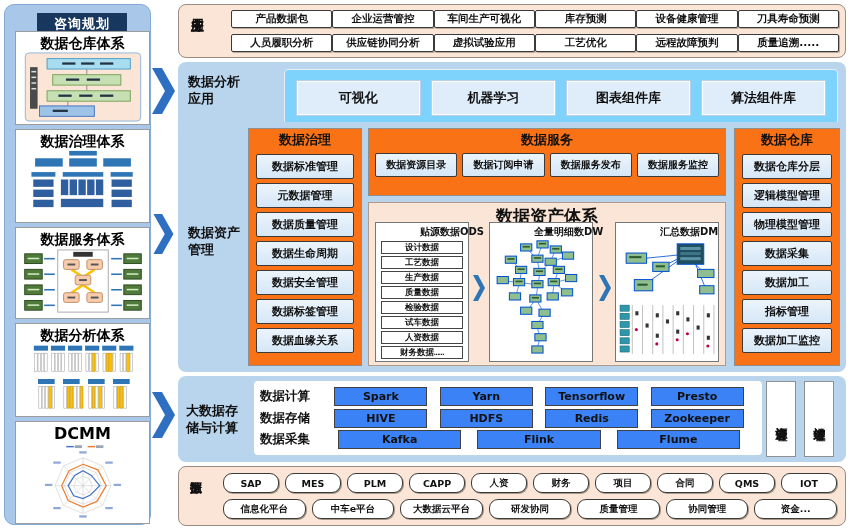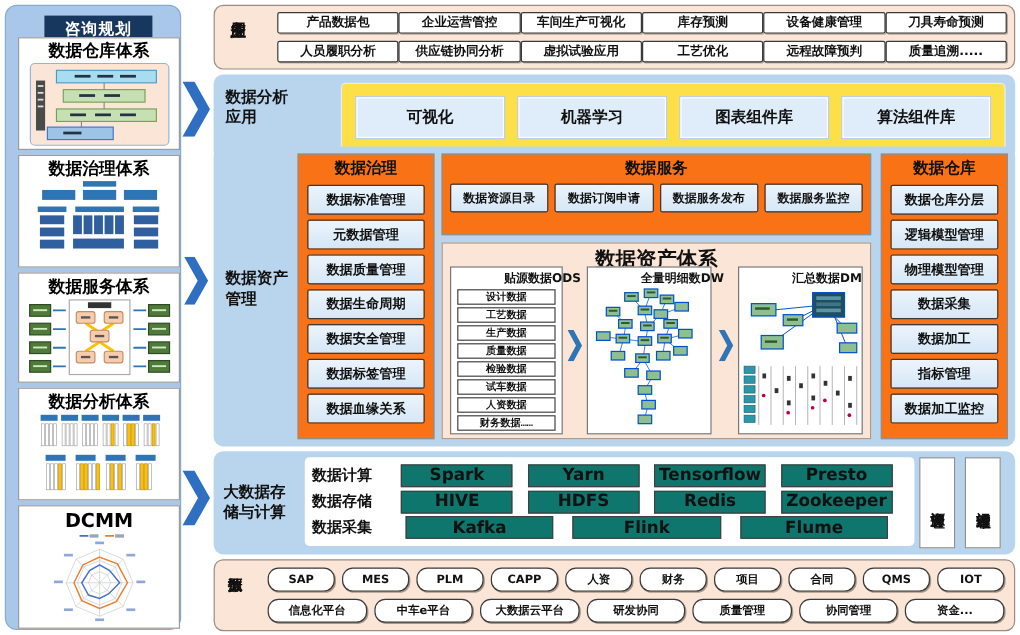--- a/index.html
+++ b/index.html
@@ -24,21 +24,21 @@
   .blue{background:#b9d5ee;}
   .vtext{writing-mode:vertical-rl;text-orientation:upright;font-weight:bold;color:#111;}
   .hlabel{font-weight:bold;font-size:13px;line-height:17px;color:#111;}
 
   
   .biz-grid{left:52px;right:6px;top:5px;bottom:5px;display:grid;grid-template-columns:repeat(6,1fr);gap:6px 0;}
   .biz-btn{background:#fff;border:1.5px solid #3a3a3a;border-radius:2px;box-shadow:1px 1px 0 #b9a998;
            display:flex;align-items:center;justify-content:center;font-size:10.5px;font-weight:bold;overflow:hidden;white-space:nowrap;}
 
   
-  .ana-strip{left:86px;right:8px;top:7px;bottom:7px;background:#fde047;border:1px solid #e4eef8;border-radius:4px;
+  .ana-strip{left:86px;right:8px;top:7px;bottom:7px;background:#7dd3fc;border:1px solid #e4eef8;border-radius:4px;
              display:flex;align-items:center;justify-content:space-evenly;margin-left:20px;}
   .ana-btn{width:22%;height:32px;background:#dfecf9;border:1px solid #fdfefe;box-shadow:0 0 0 1px #b7cfe8;
            display:flex;align-items:center;justify-content:center;font-size:13px;font-weight:bold;}
 
   
   .panel{background:#f97316;border:1px solid #8f8f8f;}
   .panel-title{text-align:center;font-weight:bold;font-size:13px;padding:2px 0 1px;}
   .blue-btn{margin:4px 7px 0;height:23px;background:linear-gradient(#ecf4fb,#d5e7f7);border:1px solid #3a3a3a;border-radius:2px;
             display:flex;align-items:center;justify-content:center;font-size:11px;font-weight:bold;white-space:nowrap;overflow:hidden;}
   .svc-row{display:flex;gap:5px;padding:3px 6px 0;}
@@ -48,22 +48,22 @@
   .mini-panel{background:#fff;border:1px solid #777;}
   .mini-title{text-align:center;font-weight:bold;font-size:10px;padding-top:2px;white-space:nowrap;padding-left:44px;}
   .ods-item{margin:2px 5px 0;height:11px;border:1px solid #444;display:flex;align-items:center;justify-content:center;
             font-size:8.5px;font-weight:bold;white-space:nowrap;overflow:hidden;font-family:Liberation Mono, monospace;}
 
   
   .bd-panel{left:76px;top:5px;width:508px;height:74px;background:#fff;border-radius:4px;padding:3px 6px;display:flex;flex-direction:column;justify-content:space-evenly;}
   .bd-row{display:flex;align-items:center;}
   .bd-row-label{width:62px;font-size:12.5px;font-weight:bold;white-space:nowrap;}
   .bd-btns{flex:1;display:flex;justify-content:space-evenly;}
-  .bd-btn{width:21%;height:17px;background:#0f766e;border:1px solid #404040;display:flex;align-items:center;justify-content:center;
-          font-size:14px;font-weight:bold;}
+  .bd-btn{width:21%;height:17px;background:#3b82f6;border:1px solid #404040;display:flex;align-items:center;justify-content:center;
+          font-size:11px;font-weight:bold;}
   .bd-btn.wide{width:28%;}
   .side-box{top:5px;width:30px;height:76px;background:#fff;border:1px solid #8f8f8f;display:flex;align-items:center;justify-content:center;}
   .side-box .vtext{font-size:12px;letter-spacing:1px;}
 
   
   .ds-rows{left:44px;right:8px;top:6px;bottom:6px;display:flex;flex-direction:column;justify-content:space-between;}
   .ds-row{display:flex;gap:6px;height:20px;}
   .pill{flex:1;background:#fff;border:1.5px solid #3a3a3a;border-radius:9px;box-shadow:1px 1px 0 #a89888;
         display:flex;align-items:center;justify-content:center;font-size:9.5px;font-weight:bold;white-space:nowrap;overflow:hidden;}
 </style>

